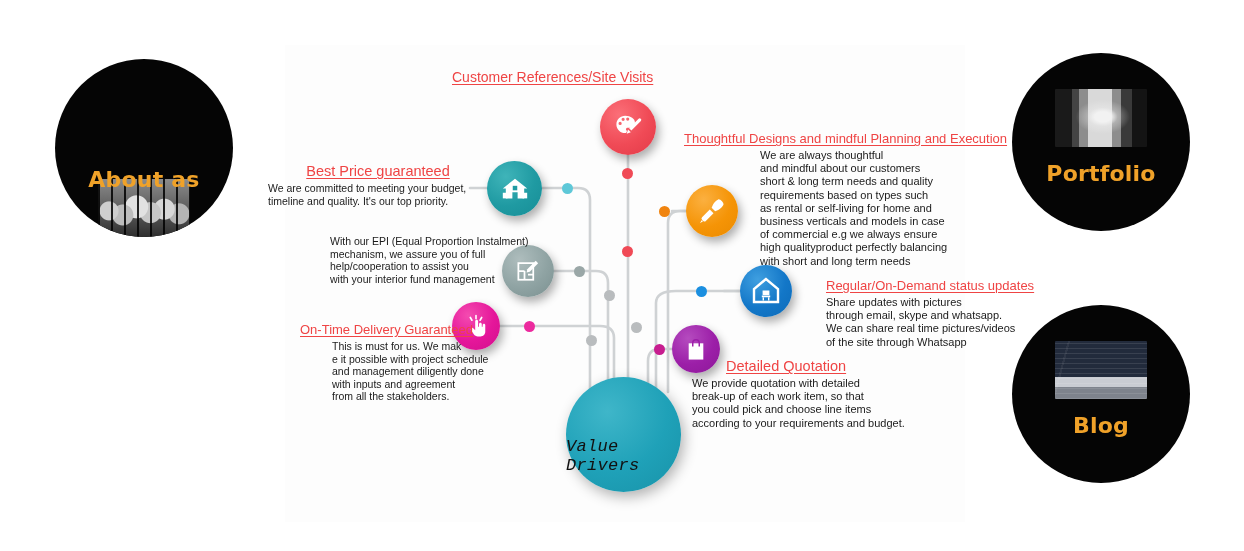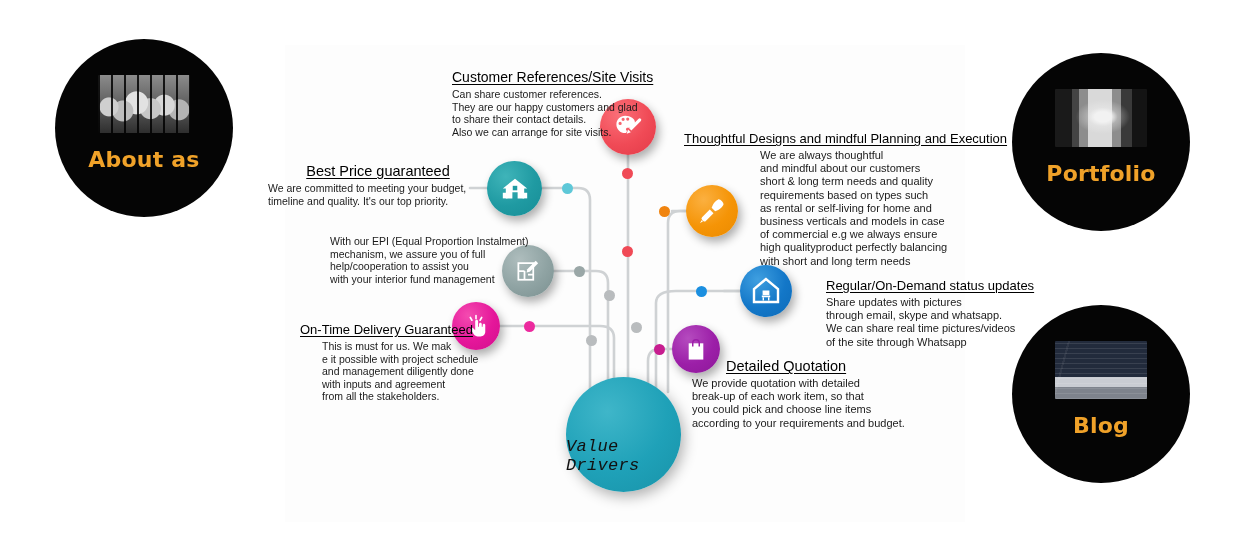--- a/index.html
+++ b/index.html
@@ -28,21 +28,21 @@
   }
   .nav-circle .thumb{
     margin-top:36px;width:92px;height:58px;overflow:hidden;position:relative;
     border-radius:1px;
   }
   .nav-circle .label{
     position:absolute;left:0;right:0;top:108px;text-align:center;
     color:#f0a229;font-size:22px;font-weight:bold;letter-spacing:.2px;
     font-family:"DejaVu Sans", sans-serif;
   }
-  #nav-about{left:55px;top:39px;}
+  #nav-about{left:55px;top:59px;justify-content:flex-end;}
   #nav-works{left:55px;top:305px;}
   #nav-portfolio{left:1012px;top:53px;}
   #nav-blog{left:1012px;top:305px;}
 
   
   .thumb-people{
     background:
       repeating-linear-gradient(90deg,
         rgba(0,0,0,.85) 0px, rgba(0,0,0,.85) 2px,
         rgba(0,0,0,0) 2px, rgba(0,0,0,0) 13px),
@@ -109,21 +109,21 @@
   #node-quotation{left:672px;top:325px;width:48px;height:48px;
     background:radial-gradient(circle at 34% 28%, #b54bbf 0%, #9c1fa8 55%, #8c1898 100%);}
 
   
   .dot{position:absolute;border-radius:50%;}
   .dot.sz{width:11px;height:11px;}
 
   
   .txt{position:absolute;color:#141414;}
   .txt .head{
-    font-size:14.5px;color:#000000;text-decoration:underline;
+    font-size:14.5px;color:#ef4444;text-decoration:underline;
     text-underline-offset:2px;white-space:nowrap;
   }
   .txt .head.sm{font-size:13px;}
   .txt .body{
     font-size:10.5px;line-height:12.6px;color:#1a1a1a;white-space:pre-line;
     margin-top:3px;
   }
   .txt .body.lg{font-size:11px;line-height:13.2px;}
 
   #t-references{left:452px;top:69px;}
@@ -233,42 +233,38 @@
 
   <div class="node" id="node-quotation">
     <svg width="26" height="26" viewBox="0 0 32 32">
       <rect x="7" y="9" width="18" height="20" fill="#fff"></rect>
       <path d="M12 13V8.5a4 4 0 0 1 8 0V13" fill="none" stroke="#9c1fa8" stroke-width="1.8"></path>
     </svg>
   </div>
 
   <div class="txt" id="t-references">
     <div class="head">Customer References/Site Visits</div>
-    <div class="body">Can share customer references.
-They are our happy customers and glad
-to share their contact details.
-Also we can arrange for site visits.</div>
   </div>
 
   <div class="txt" id="t-bestprice">
     <div class="head">Best Price guaranteed</div>
     <div class="body">We are committed to meeting your budget,
 timeline and quality. It's our top priority.</div>
   </div>
 
   <div class="txt" id="t-budget">
     <div class="body">With our EPI (Equal Proportion Instalment)
 mechanism, we assure you of full
 help/cooperation to assist you
 with your interior fund management</div>
   </div>
 
   <div class="txt" id="t-ontime">
     <div class="head sm">On-Time Delivery Guaranteed</div>
-    <div class="body" style="margin-left:22px;">This is must for us. We mak
+    <div class="body" style="margin-left:32px;">This is must for us. We mak
 e it possible with project schedule
 and management diligently done
 with inputs and agreement
 from all the stakeholders.</div>
   </div>
 
   <div class="txt" id="t-thoughtful">
     <div class="head sm">Thoughtful Designs and mindful Planning and Execution</div>
     <div class="body lg">We are always thoughtful
 and mindful about our customers

